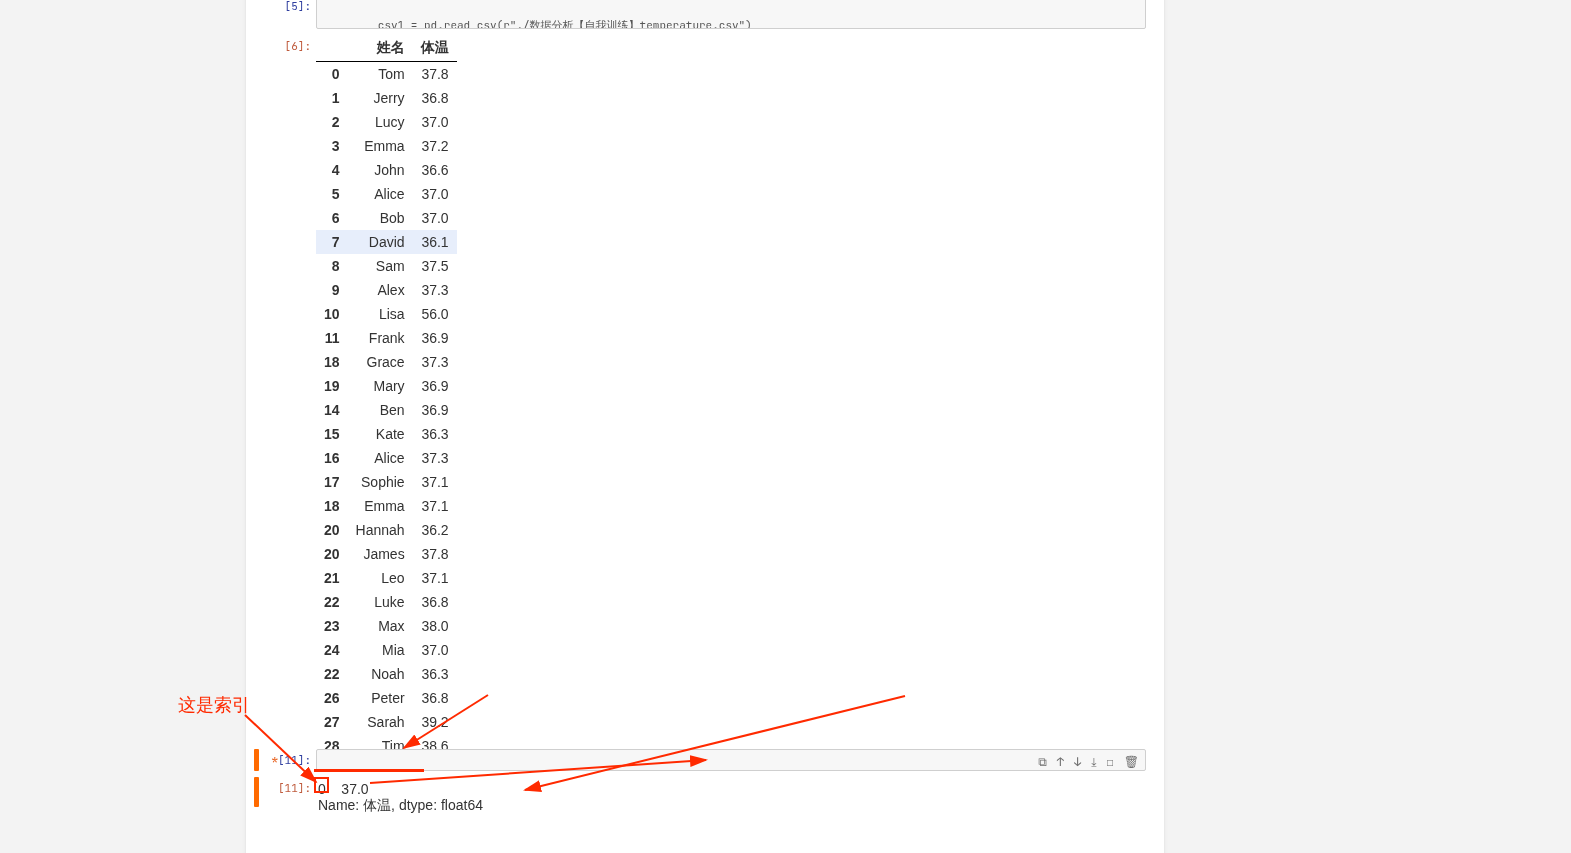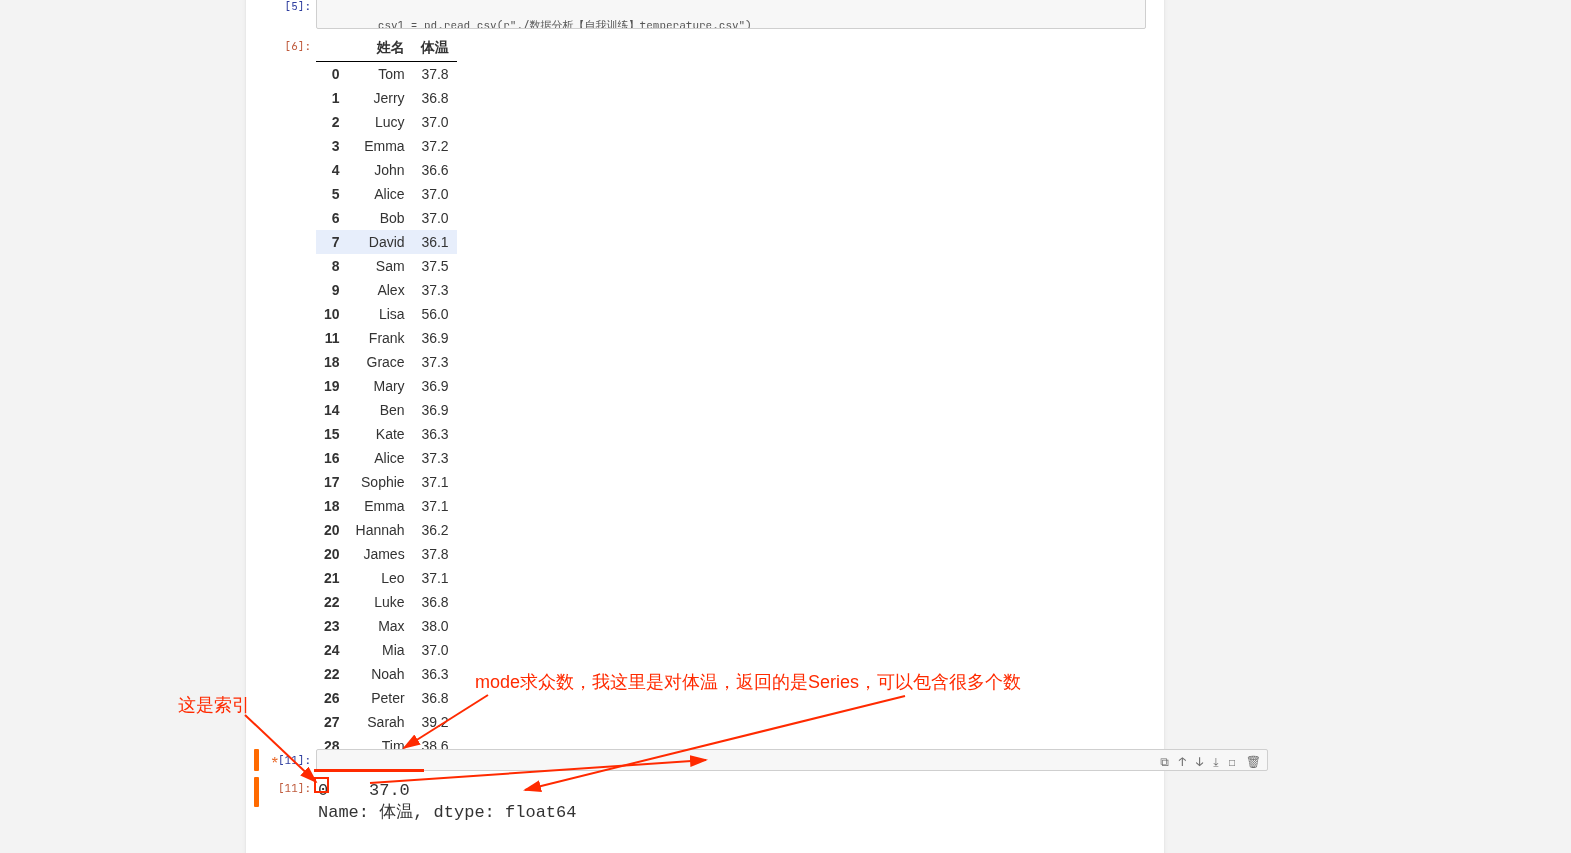--- a/index.html
+++ b/index.html
@@ -14,21 +14,21 @@
   .toolbar { position:absolute; right:6px; top:4px; display:flex; gap:10px; color:#6e6e6e; font-size:12px; }
   .toolbar span { cursor:pointer; }
   .orange-mark { position:absolute; background:#ff6a00; width:5px; border-radius:1px; }
   
   table.df { border-collapse:collapse; font-size:14px; }
   table.df th, table.df td { padding:4px 8px; text-align:right; }
   table.df thead th { border-bottom:1px solid #000; font-weight:bold; }
   table.df tbody th { font-weight:bold; }
   table.df tr.hl { background:#e7eefb; }
   .out-prompt { color:#bf5b3d; }
-  .output-mono { font-family:Liberation Mono, monospace; font-size:17px; white-space:pre; padding:4px 2px; }
+  .output-mono { font-family:Liberation Sans, sans-serif; font-size:14px; white-space:pre; padding:4px 2px; }
   
   .anno { position:absolute; color:#ff2a00; font-size:18px; font-family:"Microsoft YaHei","PingFang SC",sans-serif; font-weight:500; pointer-events:none; }
   .red-box { position:absolute; border:2px solid #ff2a00; pointer-events:none; }
   .red-under { position:absolute; background:#ff2a00; height:3px; pointer-events:none; }
   svg.arrows { position:absolute; inset:0; width:100%; height:100%; pointer-events:none; }
 </style>
 </head>
 <body>
 
 <div class="page">
@@ -196,21 +196,21 @@
             <tr>
               <th>28</th>
               <td>Tim</td>
               <td>38.6</td>
             </tr>
           </tbody>
       </table>
     </div>
 
     <div class="orange-mark" style="left:8px; top:778px; height:22px;"></div>
-    <div class="cell" style="position:absolute; left:70px; top:778px; width:952px;">
+    <div class="cell" style="position:absolute; left:70px; top:778px; width:830px;">
       <div class="prompt"><span class="star">*</span><span>[11]:</span></div>
       <div class="codearea sel" style="height:22px;">
         
         <div class="toolbar">
           <span>⧉</span>
           <span>↑</span>
           <span>↓</span>
           <span>⤓</span>
           <span>☐</span>
           <span>🗑</span>
@@ -223,21 +223,20 @@
       <div class="prompt out-prompt">[11]:</div>
       <div class="output-mono"><span>0</span>    <span>37.0</span>
 <span>Name: 体温, dtype: float64</span></div>
     </div>
 
     <div class="red-box" style="left:68px;  top:806px; width:15px; height:16px;"></div>
     <div class="red-under" style="left:68px;  top:798px; width:110px;"></div>
   </div>
 
   <div class="anno" style="left:178px; top:693px;">这是索引</div>
-  <div class="anno" style="left:475px; top:670px;">mode求众数，我这里是对体温，返回的是Series，可以包含很多个数</div>
 
   <svg class="arrows">
     <defs>
       <marker id="ah" markerWidth="10" markerHeight="10" refX="8" refY="3" orient="auto">
         <path d="M0,0 L9,3 L0,6 Z" fill="#ff2a00"></path>
       </marker>
     </defs>
 
     <line x1="245" y1="715" x2="316" y2="782" stroke="#ff2a00" stroke-width="2" marker-end="url(#ah)"></line>
 

